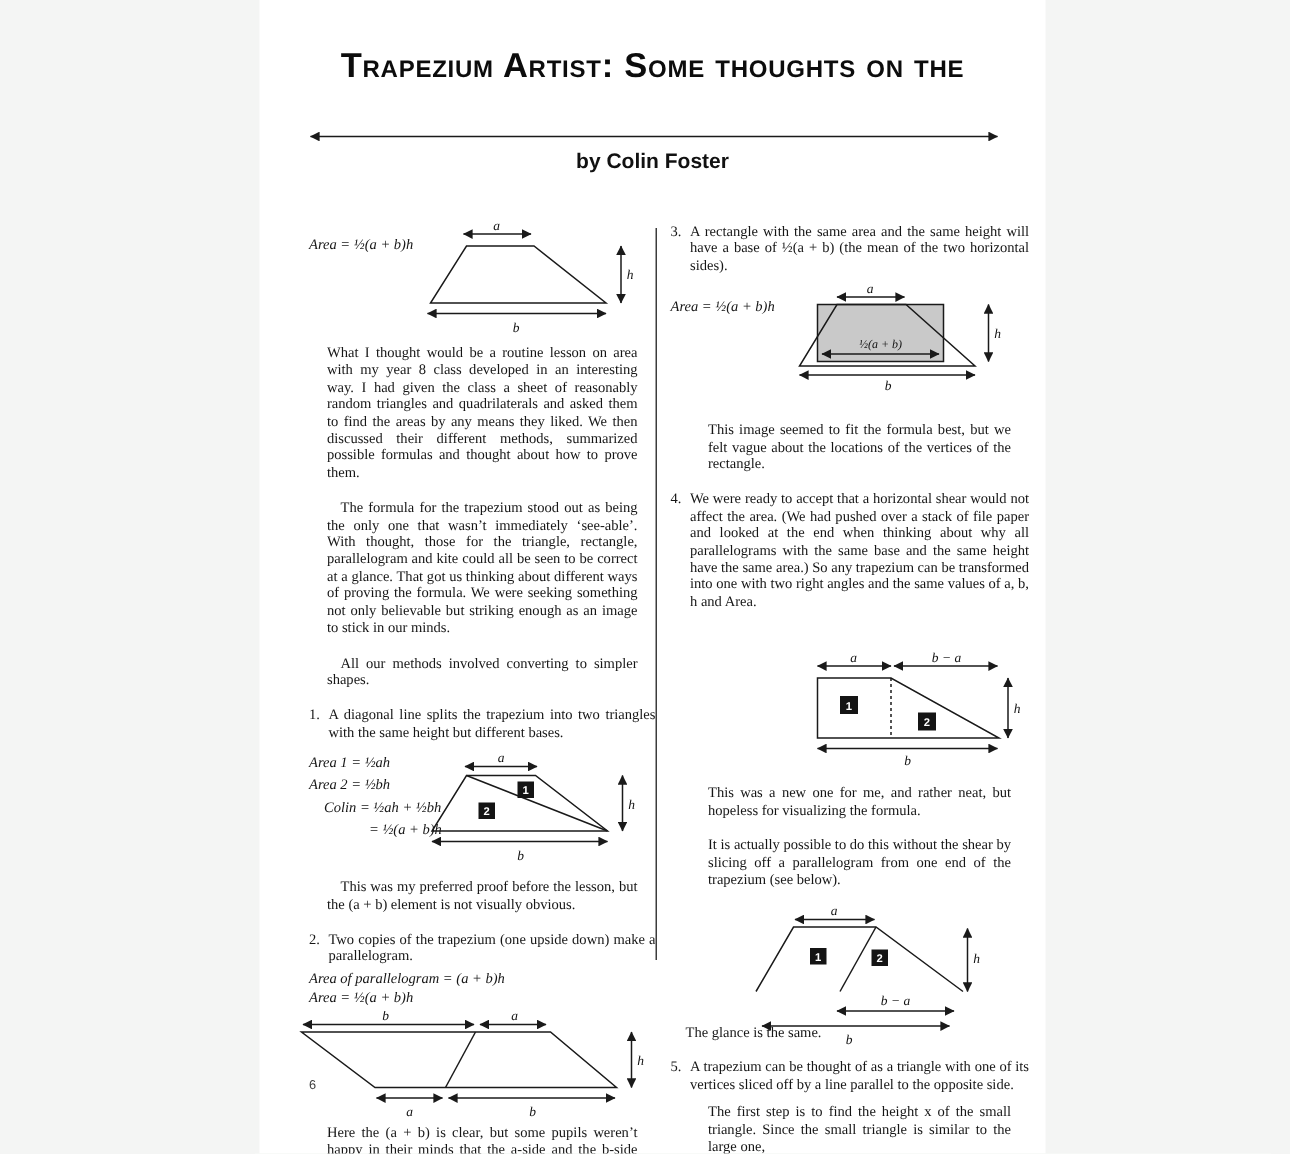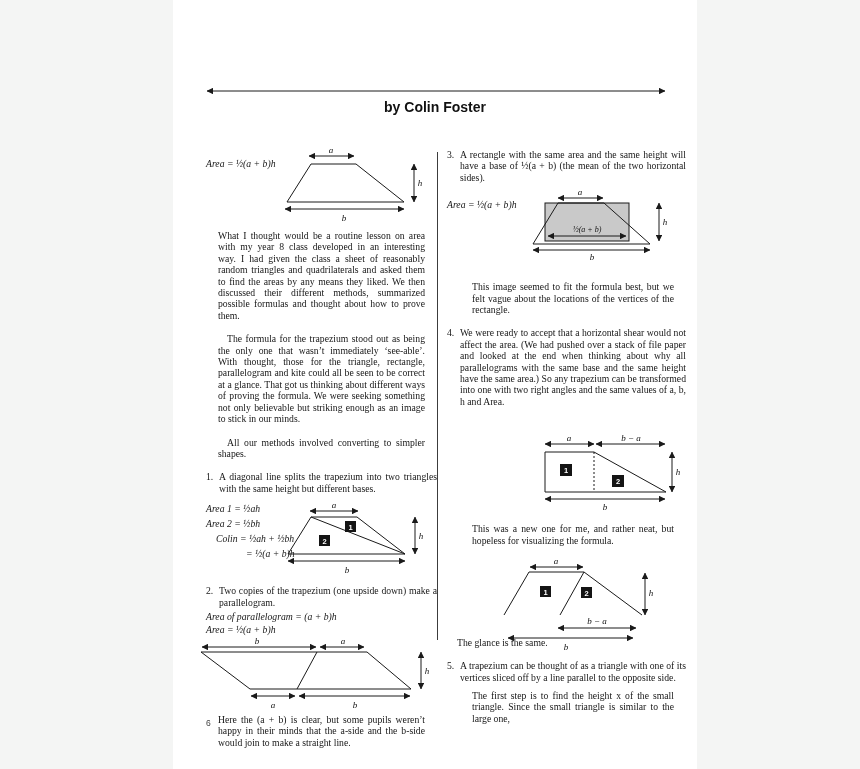--- a/index.html
+++ b/index.html
@@ -56,20 +56,21 @@
     <marker id="arr" viewBox="0 0 8 8" refX="7.5" refY="4" markerWidth="6.5" markerHeight="6.5" orient="auto-start-reverse">
       <path d="M0,0 L8,4 L0,8 z" fill="#1a1a1a" stroke="none"></path>
     </marker>
   </defs>
 </svg>
 
 <div class="stage">
   <div class="page">
 
     <div class="title">
+      <div>Trapezium Artist: Some thoughts on the</div>
     </div>
 
     <svg class="title-rule" width="470" height="10">
       <line x1="6" y1="5" x2="464" y2="5" marker-start="url(#arr)" marker-end="url(#arr)"></line>
     </svg>
 
     <div class="byline">by Colin Foster</div>
 
     <div class="col col-left">
 
@@ -111,20 +112,21 @@
           <text class="boxlab" x="63.5" y="27.5">1</text>
           <rect class="blk" x="32" y="33" width="11" height="11"></rect>
           <text class="boxlab" x="37.5" y="41.5">2</text>
           <line x1="1" y1="59" x2="118" y2="59" marker-start="url(#arr)" marker-end="url(#arr)"></line>
           <text class="lab" x="60" y="71">b</text>
           <line x1="128" y1="15" x2="128" y2="52" marker-start="url(#arr)" marker-end="url(#arr)"></line>
           <text class="lab" x="134" y="37">h</text>
         </svg>
       </div>
 
+      <p class="mt10 indent">This was my preferred proof before the lesson, but the (a + b) element is not visually obvious.</p>
 
       <div class="nitem mt9">
         <span class="num">2.</span>
         <span class="nbody">Two copies of the trapezium (one upside down) make a parallelogram.</span>
       </div>
 
       <div class="eq mt3">Area of parallelogram = (a + b)h</div>
       <div class="eq mt2">Area = ½(a + b)h</div>
 
       <div class="figrow mt2" style="height:74px;">
@@ -192,20 +194,21 @@
           <rect class="blk" x="69" y="41" width="12" height="12"></rect>
           <text class="boxlab" x="75" y="50">2</text>
           <line x1="129" y1="18" x2="129" y2="58" marker-start="url(#arr)" marker-end="url(#arr)"></line>
           <text class="lab" x="135" y="41">h</text>
           <line x1="2" y1="65" x2="122" y2="65" marker-start="url(#arr)" marker-end="url(#arr)"></line>
           <text class="lab" x="62" y="76">b</text>
         </svg>
       </div>
 
       <p class="mt12 pad13">This was a new one for me, and rather neat, but hopeless for visualizing the formula.</p>
+      <p class="mt8 pad13">It is actually possible to do this without the shear by slicing off a parallelogram from one end of the trapezium (see below).</p>
 
       <div class="figrow" style="height:96px;">
         <svg style="left:37px;top:0;" width="184" height="96">
           <text class="lab" x="72" y="6">a</text>
           <line x1="46" y1="9" x2="99" y2="9" marker-start="url(#arr)" marker-end="url(#arr)"></line>
           <polyline points="20,57 45,14 100,14 158,57"></polyline>
           <line x1="100" y1="14" x2="76" y2="57"></line>
           <rect class="blk" x="56" y="28" width="11" height="11"></rect>
           <text class="boxlab" x="61.5" y="36.5">1</text>
           <rect class="blk" x="97" y="29" width="11" height="11"></rect>

